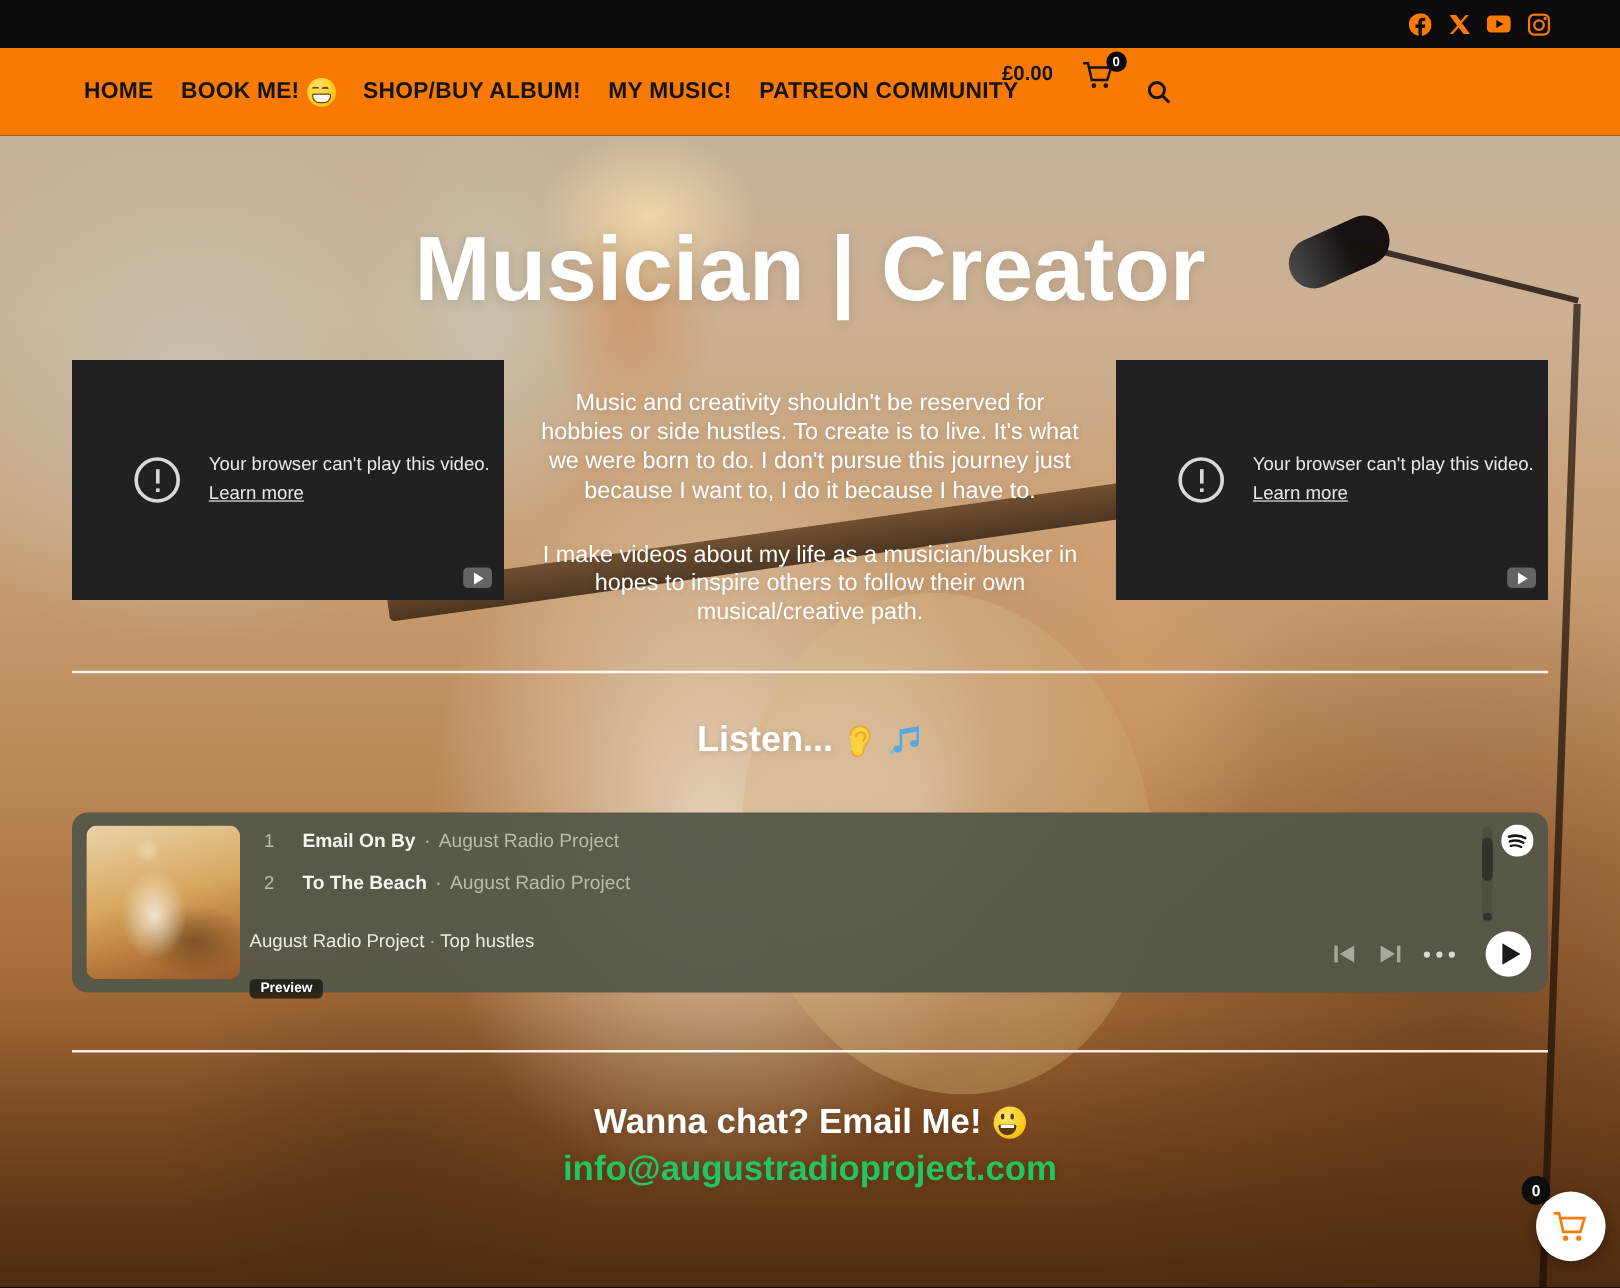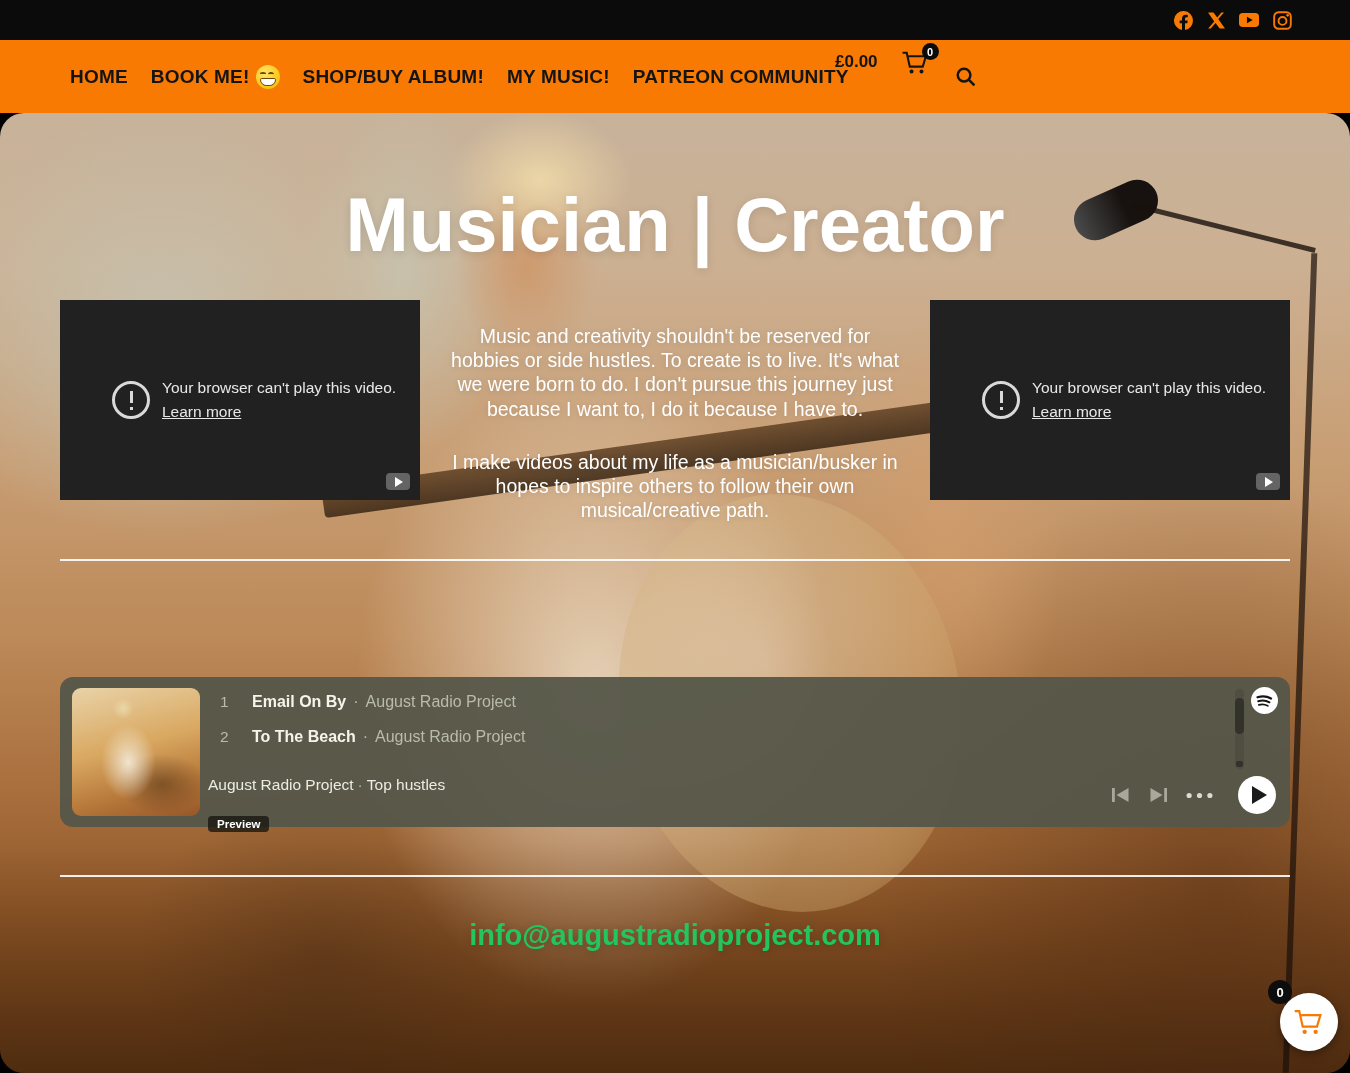--- a/index.html
+++ b/index.html
@@ -19,21 +19,21 @@
               margin-right:23px; letter-spacing:.2px; white-space:nowrap; display:flex; align-items:center; gap:6px; }
   .search-btn { background:none; border:none; margin-left:82px; cursor:pointer; display:flex; align-items:center; }
   .cart-group { position:absolute; left:835px; top:6px; display:flex; align-items:flex-start; color:#141414;gap:15px; }
   .cart-total { font-weight:700; font-size:17px; margin-top:6px; }
   .cart-icon-wrap { position:relative; margin-left:8px; margin-top:4px; }
   .cart-badge { position:absolute; top:-7px; right:-9px; width:17px; height:17px; border-radius:50%;
                 background:#0b0b0b; color:#fff; font-size:11px; font-weight:700;
                 display:flex; align-items:center; justify-content:center; }
 
   
-  .hero { position:relative; height:960px; overflow:hidden;border-radius:24px; }
+  .hero { position:relative; height:960px; overflow:hidden; }
   .hero-bg { position:absolute; inset:0;
     background:
       linear-gradient(180deg, rgba(0,0,0,0) 76%, rgba(45,23,8,0.45) 100%),
       radial-gradient(ellipse 130px 100px at 40% 7%, rgba(238,216,168,0.95), rgba(238,216,168,0) 70%),
       radial-gradient(ellipse 100px 130px at 39% 16%, rgba(206,152,106,0.9), rgba(206,152,106,0) 72%),
       radial-gradient(ellipse 150px 260px at 30% 17%, rgba(198,198,180,0.75), rgba(198,198,180,0) 70%),
       radial-gradient(ellipse 360px 300px at 12% 22%, rgba(197,197,181,0.8), rgba(197,197,181,0) 72%),
       radial-gradient(ellipse 340px 450px at 44% 60%, rgba(243,234,216,0.75), rgba(243,234,216,0) 70%),
       radial-gradient(ellipse 170px 320px at 70% 45%, rgba(216,160,110,0.55), rgba(216,160,110,0) 70%),
       radial-gradient(ellipse 260px 240px at 24% 88%, rgba(70,44,22,0.35), rgba(70,44,22,0) 72%),
@@ -53,21 +53,21 @@
              transform:rotate(14deg); background:rgba(25,16,10,0.8); }
   .bg-stand { position:absolute; left:1297px; top:140px; width:6px; height:820px;
               transform:rotate(2deg); background:rgba(25,16,10,0.7); }
 
   .hero-title { position:absolute; top:68px; left:0; width:100%; text-align:center;
                 font-size:76px; font-weight:700; color:#fff; letter-spacing:0;
                 text-shadow:0 2px 10px rgba(0,0,0,0.12); }
 
   
   .video-embed { position:absolute; top:187px; width:360px; height:200px; background:#212121;
-                 display:flex; align-items:center; padding:0 0 0 52px; gap:12px; }
+                 display:flex; align-items:center; padding:0 0 0 52px; gap:24px; }
   .video-left { left:60px; } .video-right { left:930px; }
   .warning-icon { flex:0 0 auto; width:38px; height:38px; border-radius:50%;
                   border:3px solid #d9d9d9; position:relative; }
   .warning-icon::before { content:""; position:absolute; left:50%; top:7px; width:3px; height:12px;
                   margin-left:-1.5px; background:#d9d9d9; }
   .warning-icon::after { content:""; position:absolute; left:50%; bottom:6px; width:3px; height:3px;
                   margin-left:-1.5px; background:#d9d9d9; }
   .video-text { color:#e8e8e8; font-size:15.5px; line-height:1.55; }
   .learn-more { color:#e8e8e8; text-decoration:underline; display:inline-block; }
   .yt-watermark { position:absolute; right:10px; bottom:10px; width:24px; height:17px;
@@ -257,20 +257,35 @@
       <div class="yt-watermark"></div>
     </div>
 
     <div class="hero-copy">
       <p>Music and creativity shouldn't be reserved for hobbies or side hustles. To create is to live. It's what we were born to do. I don't pursue this journey just because I want to, I do it because I have to.</p>
       <p>I make videos about my life as a musician/busker in hopes to inspire others to follow their own musical/creative path.</p>
     </div>
 
     <hr class="divider d1">
 
+    <h2 class="listen-heading">
+      <span>Listen...</span>
+      <span class="emoji-svg">
+        <svg width="27" height="29" viewBox="0 0 24 26">
+            <path d="M4.8 9.2a7.4 7.4 0 0 1 14.8 0c0 3.1-1.6 4.5-3 6.3-1.1 1.4-1.6 2.6-1.8 4.6-.3 2.7-2 4.3-4.4 4.3-2.6 0-4.4-1.8-4.4-4.5" fill="#fcd23c" stroke="#e9a93a" stroke-width="1.4"></path>
+            <path d="M9.2 9.3a3.6 3.6 0 0 1 6.8-.5c.5 1.6-.3 2.8-1.5 3.9" fill="none" stroke="#e9a93a" stroke-width="1.7" stroke-linecap="round"></path>
+          </svg>
+      </span>
+      <span class="emoji-svg">
+        <svg width="30" height="28" viewBox="0 0 28 26">
+            <path d="M10 4.5 25 2v13.4a3.5 2.7 0 1 1-2-2.4V6.3l-11 1.9v11.4a3.5 2.7 0 1 1-2-2.4z" fill="#58a7e0"></path>
+            <circle cx="4.2" cy="22.2" r="1.6" fill="#79bce9"></circle>
+          </svg>
+      </span>
+    </h2>
 
     <div class="spotify">
       <div class="album-art"></div>
 
       <div class="tracks">
         <div class="track">
           <span class="track-num">1</span>
           <span class="track-title">Email On By</span>
           <span class="track-sep">·</span>
           <span class="track-artist">August Radio Project</span>
@@ -323,20 +338,27 @@
               <circle cx="23" cy="3" r="2.5"></circle>
             </svg>
         </button>
         <button class="play-btn"></button>
       </div>
     </div>
 
     <hr class="divider d2">
 
     <div class="contact">
+      <div class="contact-line1">
+        <span>Wanna chat? Email Me!</span>
+        <span class="emoji-face smile" style="width:27px;height:27px;">
+            <span class="eyes"></span>
+            <span class="mouth"></span>
+          </span>
+      </div>
       <a class="contact-email">info@augustradioproject.com</a>
     </div>
   </main>
 
   <button class="float-cart">
     <span class="float-badge">0</span>
     <span style="display:flex;">
       <svg width="32" height="28" viewBox="0 0 28 24" fill="none" stroke="#f87a03" stroke-width="1.9">
           <path d="M1.5 2.5h4l3 13.5h12.5l3-10H7.2"></path>
           <circle cx="10.2" cy="20.6" r="1.9" fill="#f87a03" stroke="none"></circle>

